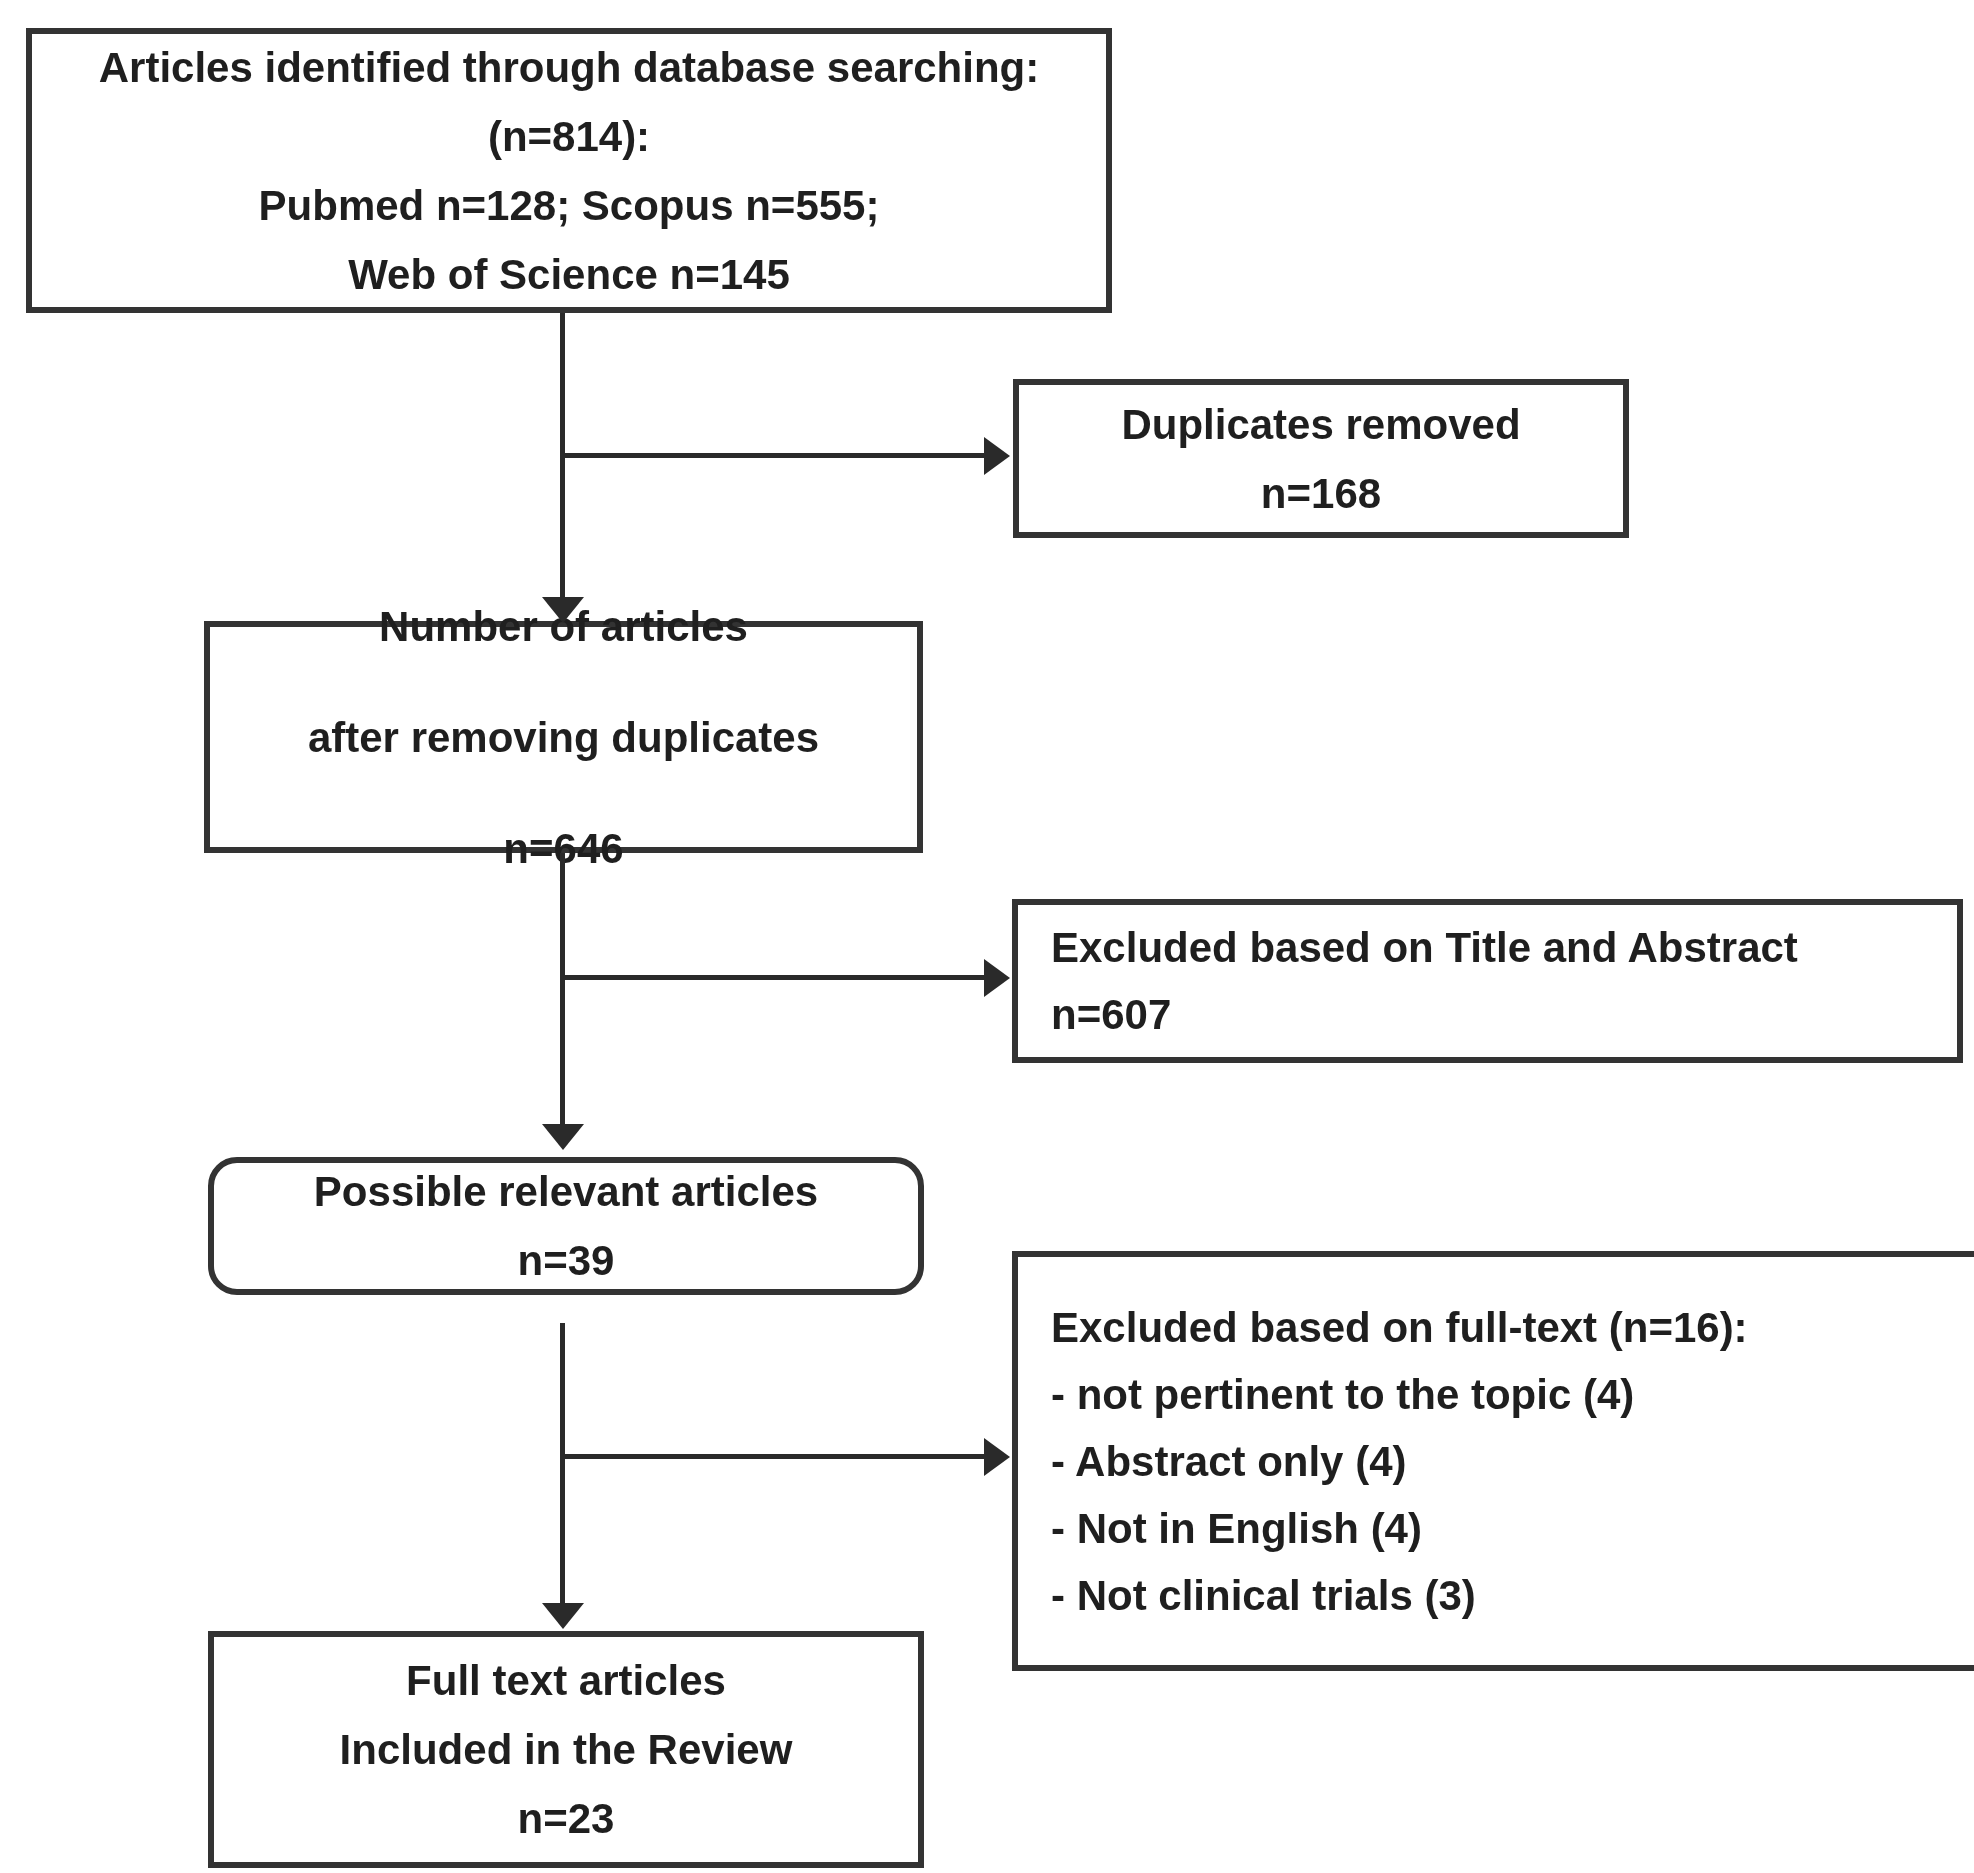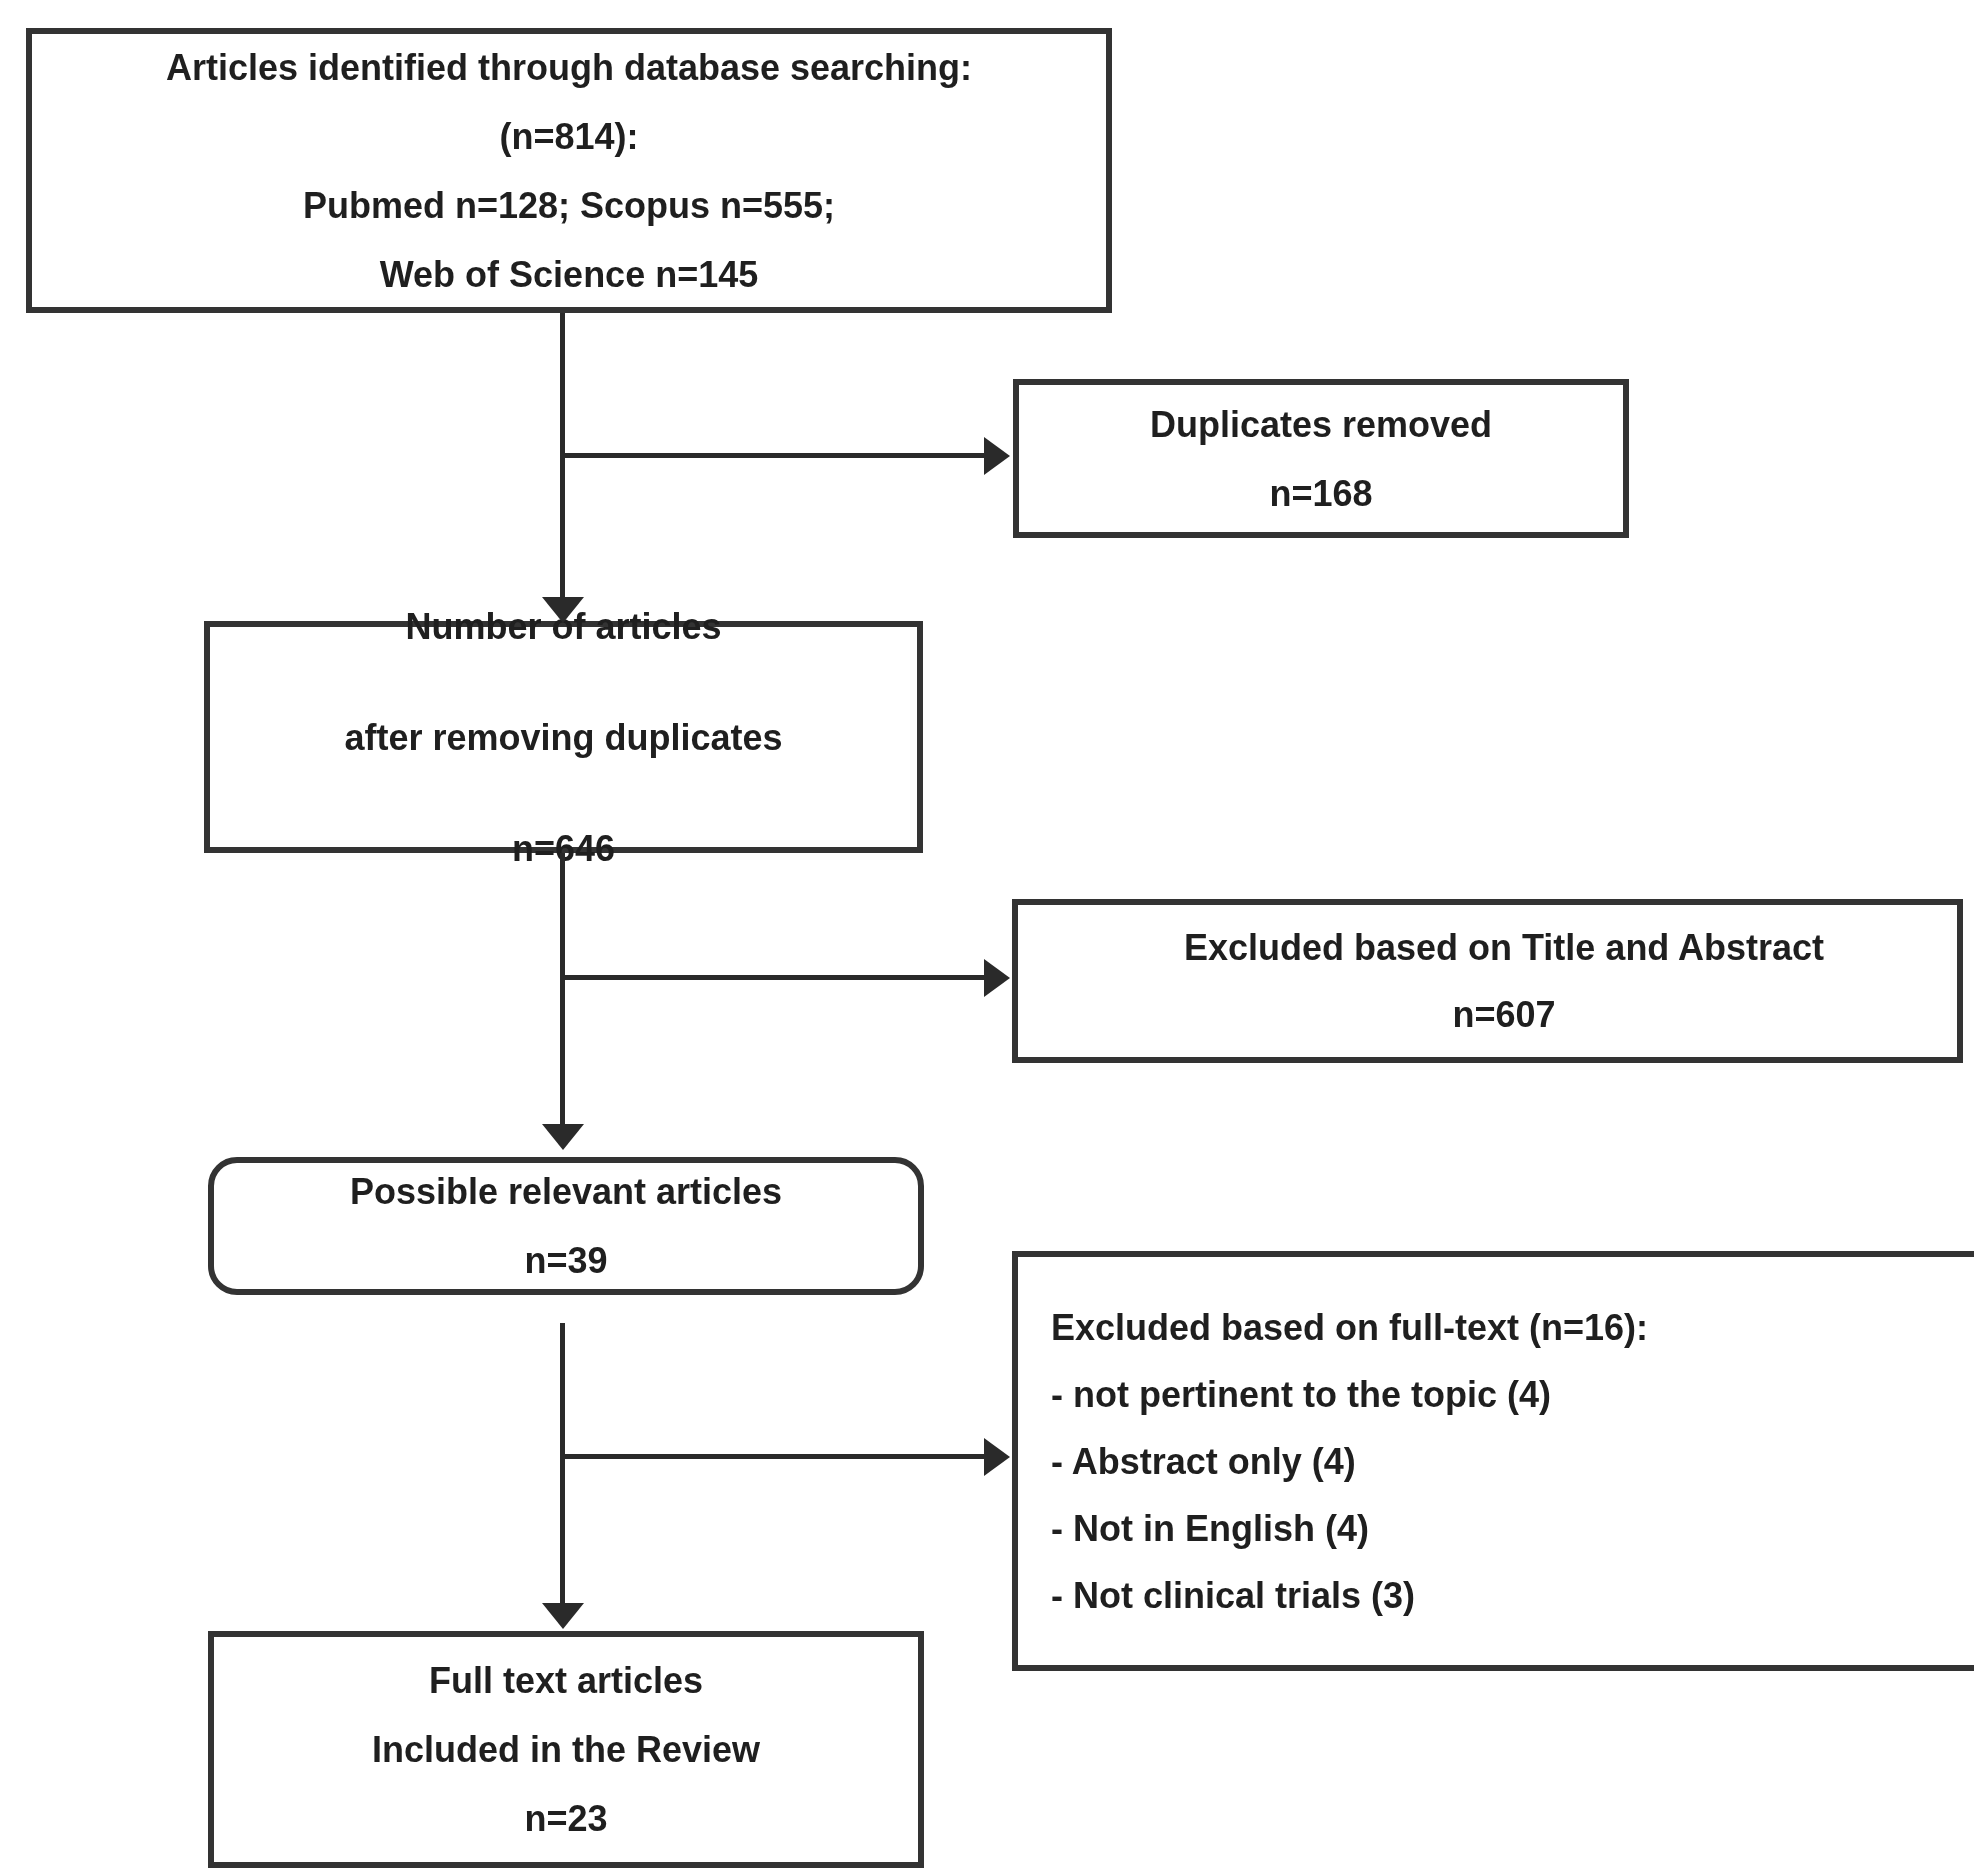--- a/index.html
+++ b/index.html
@@ -16,21 +16,21 @@
     color: #1f1f1f;
   }
   .box {
     position: absolute;
     background: #ffffff;
     border: 6px solid #333333;
     box-sizing: border-box;
     display: flex;
     flex-direction: column;
     justify-content: center;
-    font-size: 36px;
+    font-size: 42px;
     font-weight: bold;
     line-height: 69px;
   }
   .box.center { align-items: center; text-align: center; }
   .box.left   { align-items: flex-start; text-align: left; padding-left: 33px; }
   .line { white-space: nowrap; }
 
   .connector {
     position: absolute;
     background: #2a2a2a;
@@ -48,21 +48,21 @@
   .arrowhead.right {
     border-top: 19px solid transparent;
     border-bottom: 19px solid transparent;
     border-left: 26px solid #2a2a2a;
   }
 
   
   #box-identified        { left: 26px;   top: 28px;   width: 1086px; height: 285px; }
   #box-duplicates        { left: 1013px; top: 379px;  width: 616px;  height: 159px; }
   #box-after-duplicates  { left: 204px;  top: 621px;  width: 719px;  height: 232px; gap: 42px; }
-  #box-excluded-title    { left: 1012px; top: 899px; width: 951px; height: 164px; line-height: 67px; align-items: center; }
+  #box-excluded-title    { left: 1012px; top: 899px; width: 951px; height: 164px; line-height: 67px; }
   #box-possible-relevant { left: 208px;  top: 1157px; width: 716px;  height: 138px; border-radius: 29px; }
   #box-excluded-fulltext { left: 1012px; top: 1251px; width: 1119px; height: 420px; line-height: 67px; }
   #box-included          { left: 208px;  top: 1631px; width: 716px;  height: 237px; }
 
   #line-v1 { left: 560px; top: 313px;  width: 5.2px;  height: 285px; }
   #head-v1 { left: 542px; top: 597px; }
   #line-h1 { left: 563px; top: 453px;  width: 424px; height: 5.2px; }
   #head-h1 { left: 984px; top: 437px; }
   #line-v2 { left: 560px; top: 853px;  width: 5.2px;  height: 273px; }
   #head-v2 { left: 542px; top: 1124px; }

